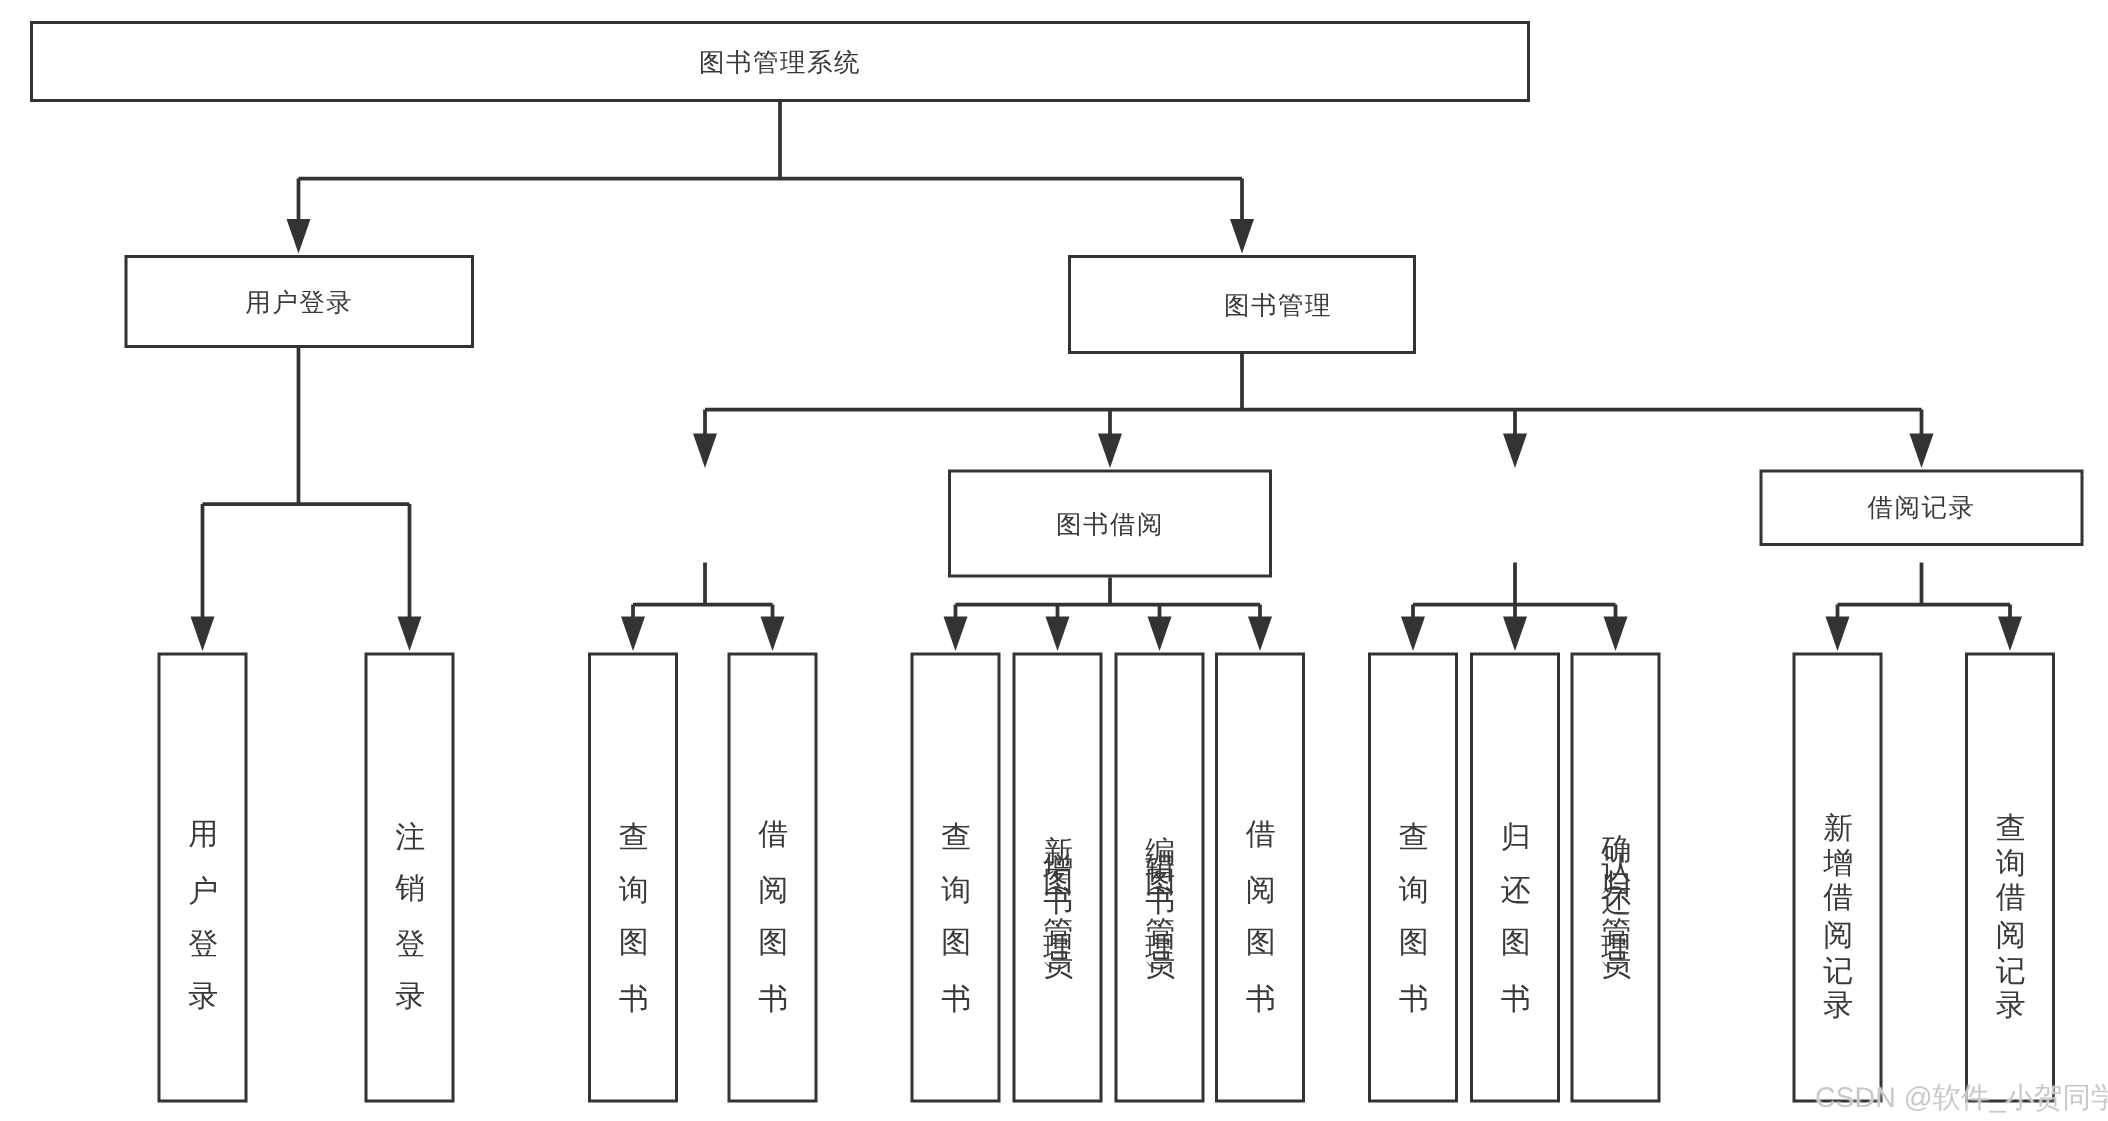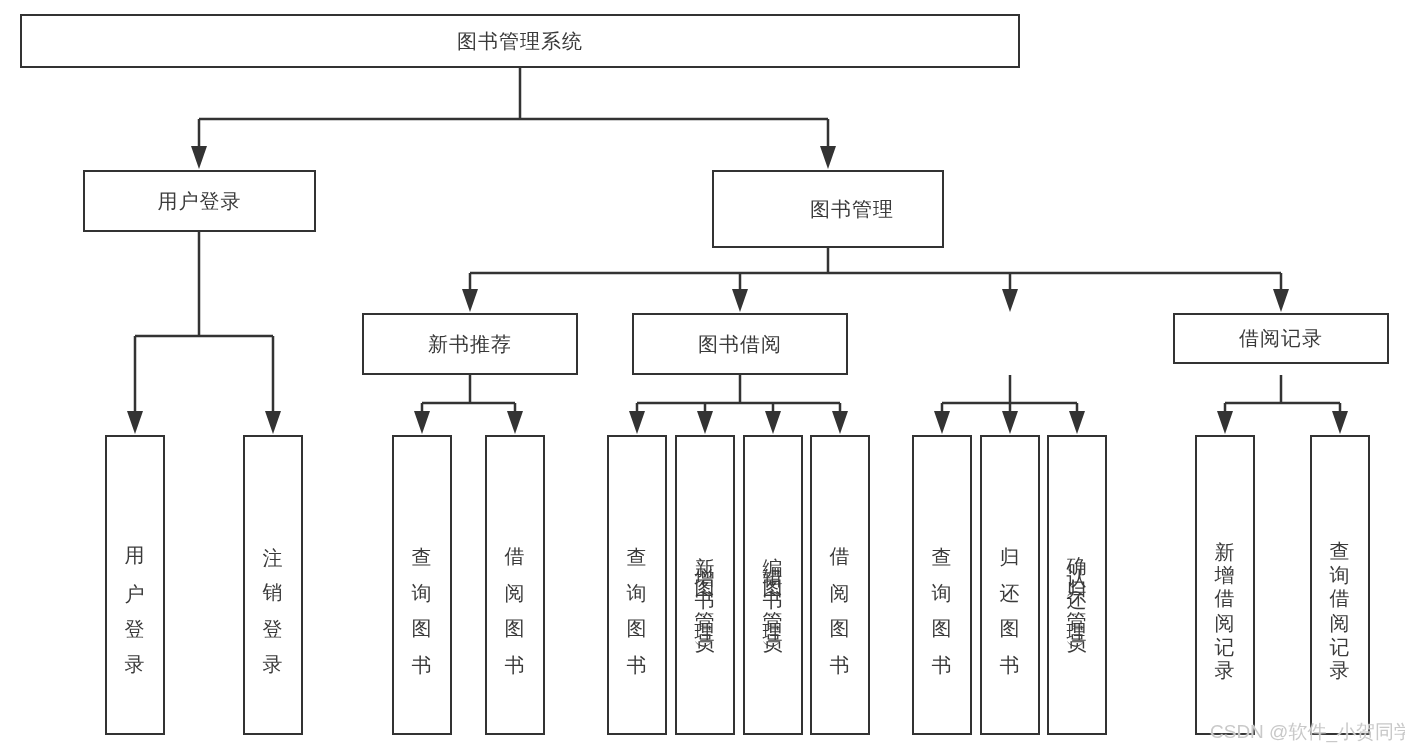--- a/index.html
+++ b/index.html
@@ -24,21 +24,21 @@
     position: absolute;
     box-sizing: border-box;
     border: 2.5px solid #333333;
     background: #ffffff;
     display: flex;
     align-items: center;
     justify-content: center;
     color: #3a3a3a;
   }
   .h-node {
-    font-size: 20px;
+    font-size: 17px;
     letter-spacing: 1px;
     white-space: nowrap;
   }
   .leaf {
     width: 60px;
     height: 300px;
     top: 435px;
   }
   .leaf .vtext {
     writing-mode: vertical-rl;
@@ -100,28 +100,25 @@
     </g>
   </svg>
 
   <div class="node h-node" style="left:20px; top:14px; width:1000px; height:54px;">
     <span>图书管理系统</span>
   </div>
 
   <div class="node h-node" style="left:83px; top:170px; width:233px; height:62px;">
     <span>用户登录</span>
   </div>
-  <div class="node h-node" style="left:712px; top:170px; width:232px; height:78px;padding-left:48px;">
+  <div class="node h-node" style="left:712px; top:170px; width:232px; height:66px;padding-left:48px;">
     <span>图书管理</span>
   </div>
 
-  <div class="node h-node" style="left:362px; top:313px; width:216px; height:62px;">
-    <span>新书推荐</span>
-  </div>
-  <div class="node h-node" style="left:632px; top:313px; width:216px; height:62px;">
+  <div class="node h-node" style="left:632px; top:313px; width:216px; height:72px;">
     <span>图书借阅</span>
   </div>
   <div class="node h-node" style="left:1173px; top:313px; width:216px; height:51px;">
     <span>借阅记录</span>
   </div>
 
   <div class="node leaf" style="left:105px;">
     <span class="vtext s4">用户登录</span>
   </div>
   <div class="node leaf" style="left:243px;">

